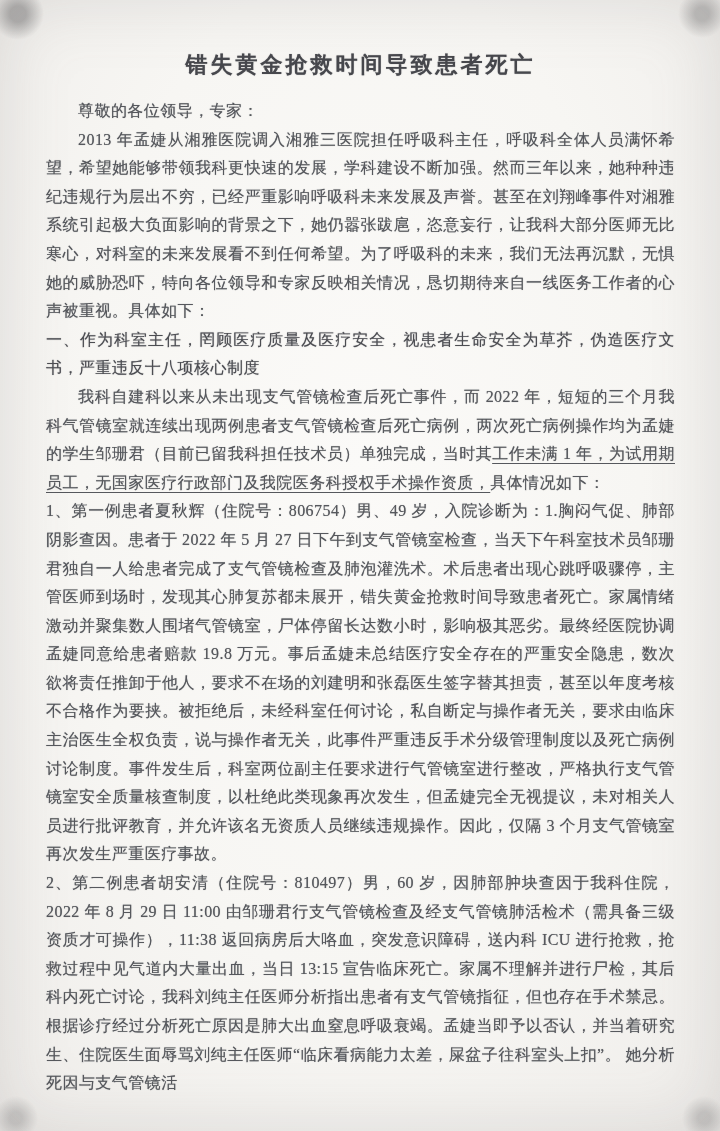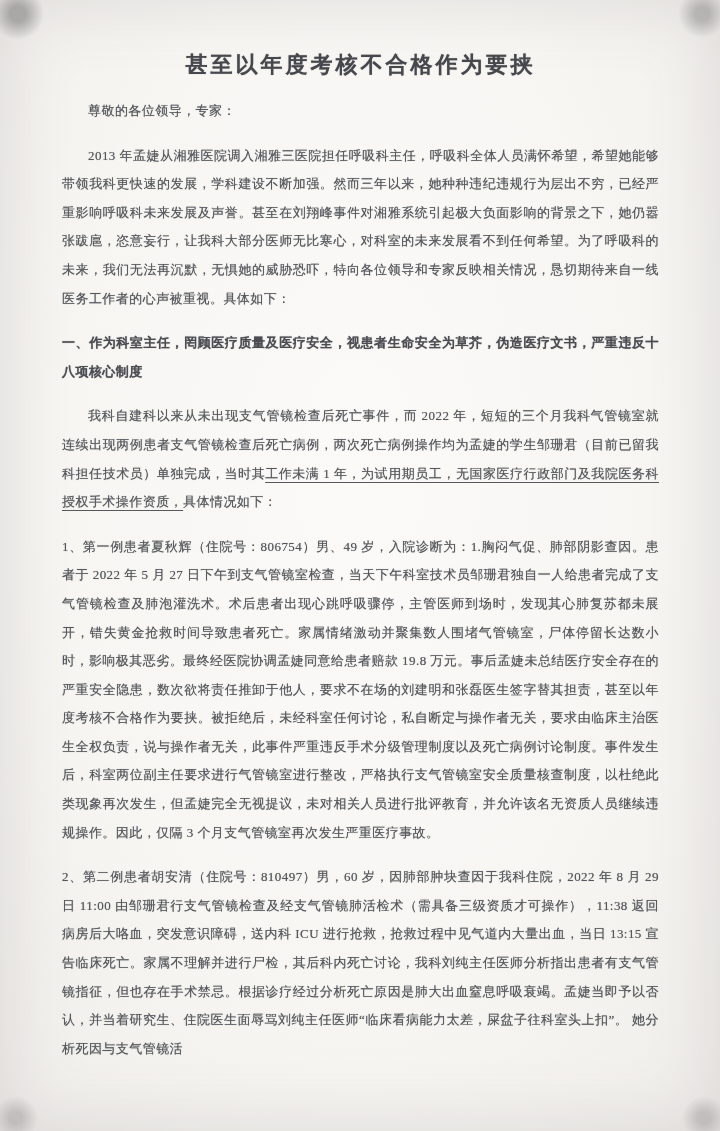--- a/index.html
+++ b/index.html
@@ -38,46 +38,46 @@
     margin: 10px 0 17px 0;
     font-size: 22px;
     line-height: 30px;
     font-weight: bold;
     text-align: center;
     letter-spacing: 3px;
     color: #47484d;
     text-shadow: 0 0 1px rgba(75,76,82,0.55);
   }
   .salutation, .para {
-    margin: 16px;
-    font-size: 13px;
+    margin: 0;
+    font-size: 16px;
     line-height: 28.6px;
     letter-spacing: 0.45px;
     color: #56585d;
     text-align: justify;
     text-shadow: 0 0 0.8px rgba(90,92,97,0.7);
   }
   .indent { text-indent: 2em; }
   .heading {
-    font-weight: bold;
+    font-weight: normal;
     color: #4c4d52;
     text-shadow: 0 0 1px rgba(72,74,80,0.6);
   }
   .underline {
     text-decoration: underline;
     text-decoration-thickness: 1.2px;
     text-underline-offset: 4px;
   }
 </style>
 </head>
 <body>
 
 <div class="page">
   <div class="content">
-    <h1 class="title">甚至以年度考核不合格作为要挟</h1>
+    <h1 class="title">错失黄金抢救时间导致患者死亡</h1>
 
     <p class="salutation indent">尊敬的各位领导，专家：</p>
 
     <p class="para indent">2013 年孟婕从湘雅医院调入湘雅三医院担任呼吸科主任，呼吸科全体人员满怀希望，希望她能够带领我科更快速的发展，学科建设不断加强。然而三年以来，她种种违纪违规行为层出不穷，已经严重影响呼吸科未来发展及声誉。甚至在刘翔峰事件对湘雅系统引起极大负面影响的背景之下，她仍嚣张跋扈，恣意妄行，让我科大部分医师无比寒心，对科室的未来发展看不到任何希望。为了呼吸科的未来，我们无法再沉默，无惧她的威胁恐吓，特向各位领导和专家反映相关情况，恳切期待来自一线医务工作者的心声被重视。具体如下：</p>
 
     <p class="para heading">一、作为科室主任，罔顾医疗质量及医疗安全，视患者生命安全为草芥，伪造医疗文书，严重违反十八项核心制度</p>
 
     <p class="para indent"><span>我科自建科以来从未出现支气管镜检查后死亡事件，而 2022 年，短短的三个月我科气管镜室就连续出现两例患者支气管镜检查后死亡病例，两次死亡病例操作均为孟婕的学生邹珊君（目前已留我科担任技术员）单独完成，当时其</span><span class="underline">工作未满 1 年，为试用期员工，无国家医疗行政部门及我院医务科授权手术操作资质，</span><span>具体情况如下：</span></p>
 
     <p class="para">1、第一例患者夏秋辉（住院号：806754）男、49 岁，入院诊断为：1.胸闷气促、肺部阴影查因。患者于 2022 年 5 月 27 日下午到支气管镜室检查，当天下午科室技术员邹珊君独自一人给患者完成了支气管镜检查及肺泡灌洗术。术后患者出现心跳呼吸骤停，主管医师到场时，发现其心肺复苏都未展开，错失黄金抢救时间导致患者死亡。家属情绪激动并聚集数人围堵气管镜室，尸体停留长达数小时，影响极其恶劣。最终经医院协调孟婕同意给患者赔款 19.8 万元。事后孟婕未总结医疗安全存在的严重安全隐患，数次欲将责任推卸于他人，要求不在场的刘建明和张磊医生签字替其担责，甚至以年度考核不合格作为要挟。被拒绝后，未经科室任何讨论，私自断定与操作者无关，要求由临床主治医生全权负责，说与操作者无关，此事件严重违反手术分级管理制度以及死亡病例讨论制度。事件发生后，科室两位副主任要求进行气管镜室进行整改，严格执行支气管镜室安全质量核查制度，以杜绝此类现象再次发生，但孟婕完全无视提议，未对相关人员进行批评教育，并允许该名无资质人员继续违规操作。因此，仅隔 3 个月支气管镜室再次发生严重医疗事故。</p>

